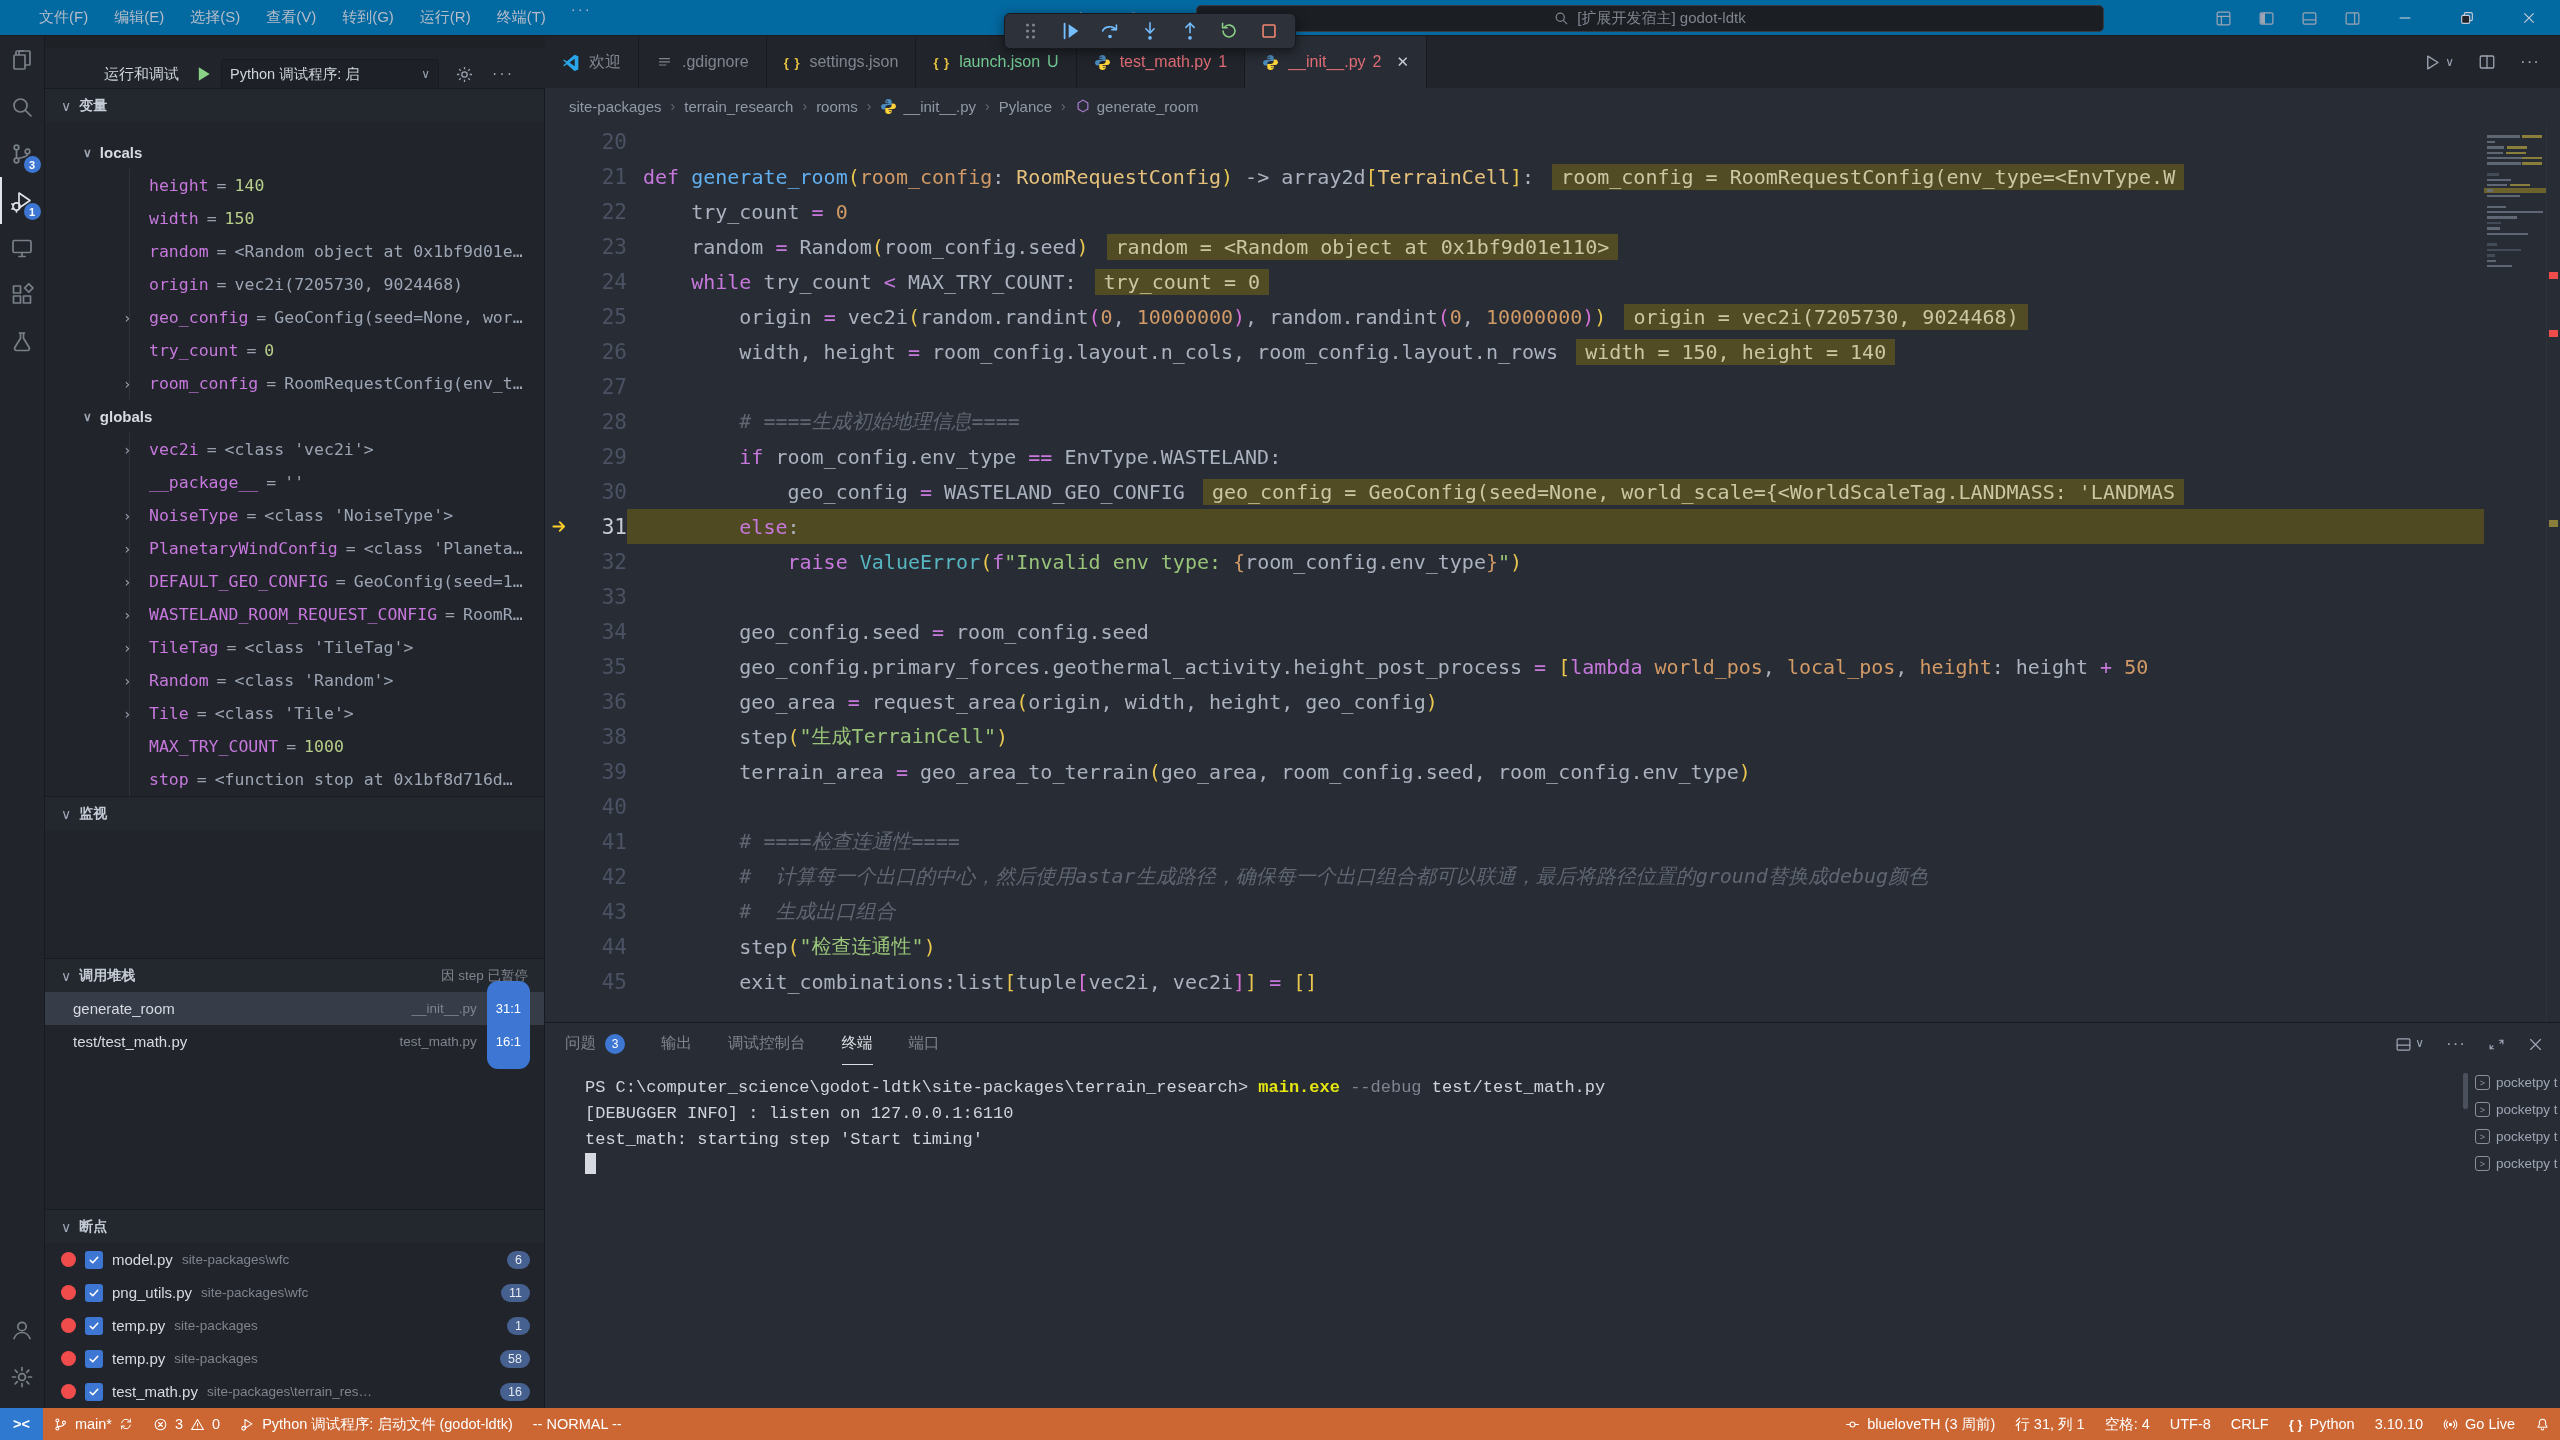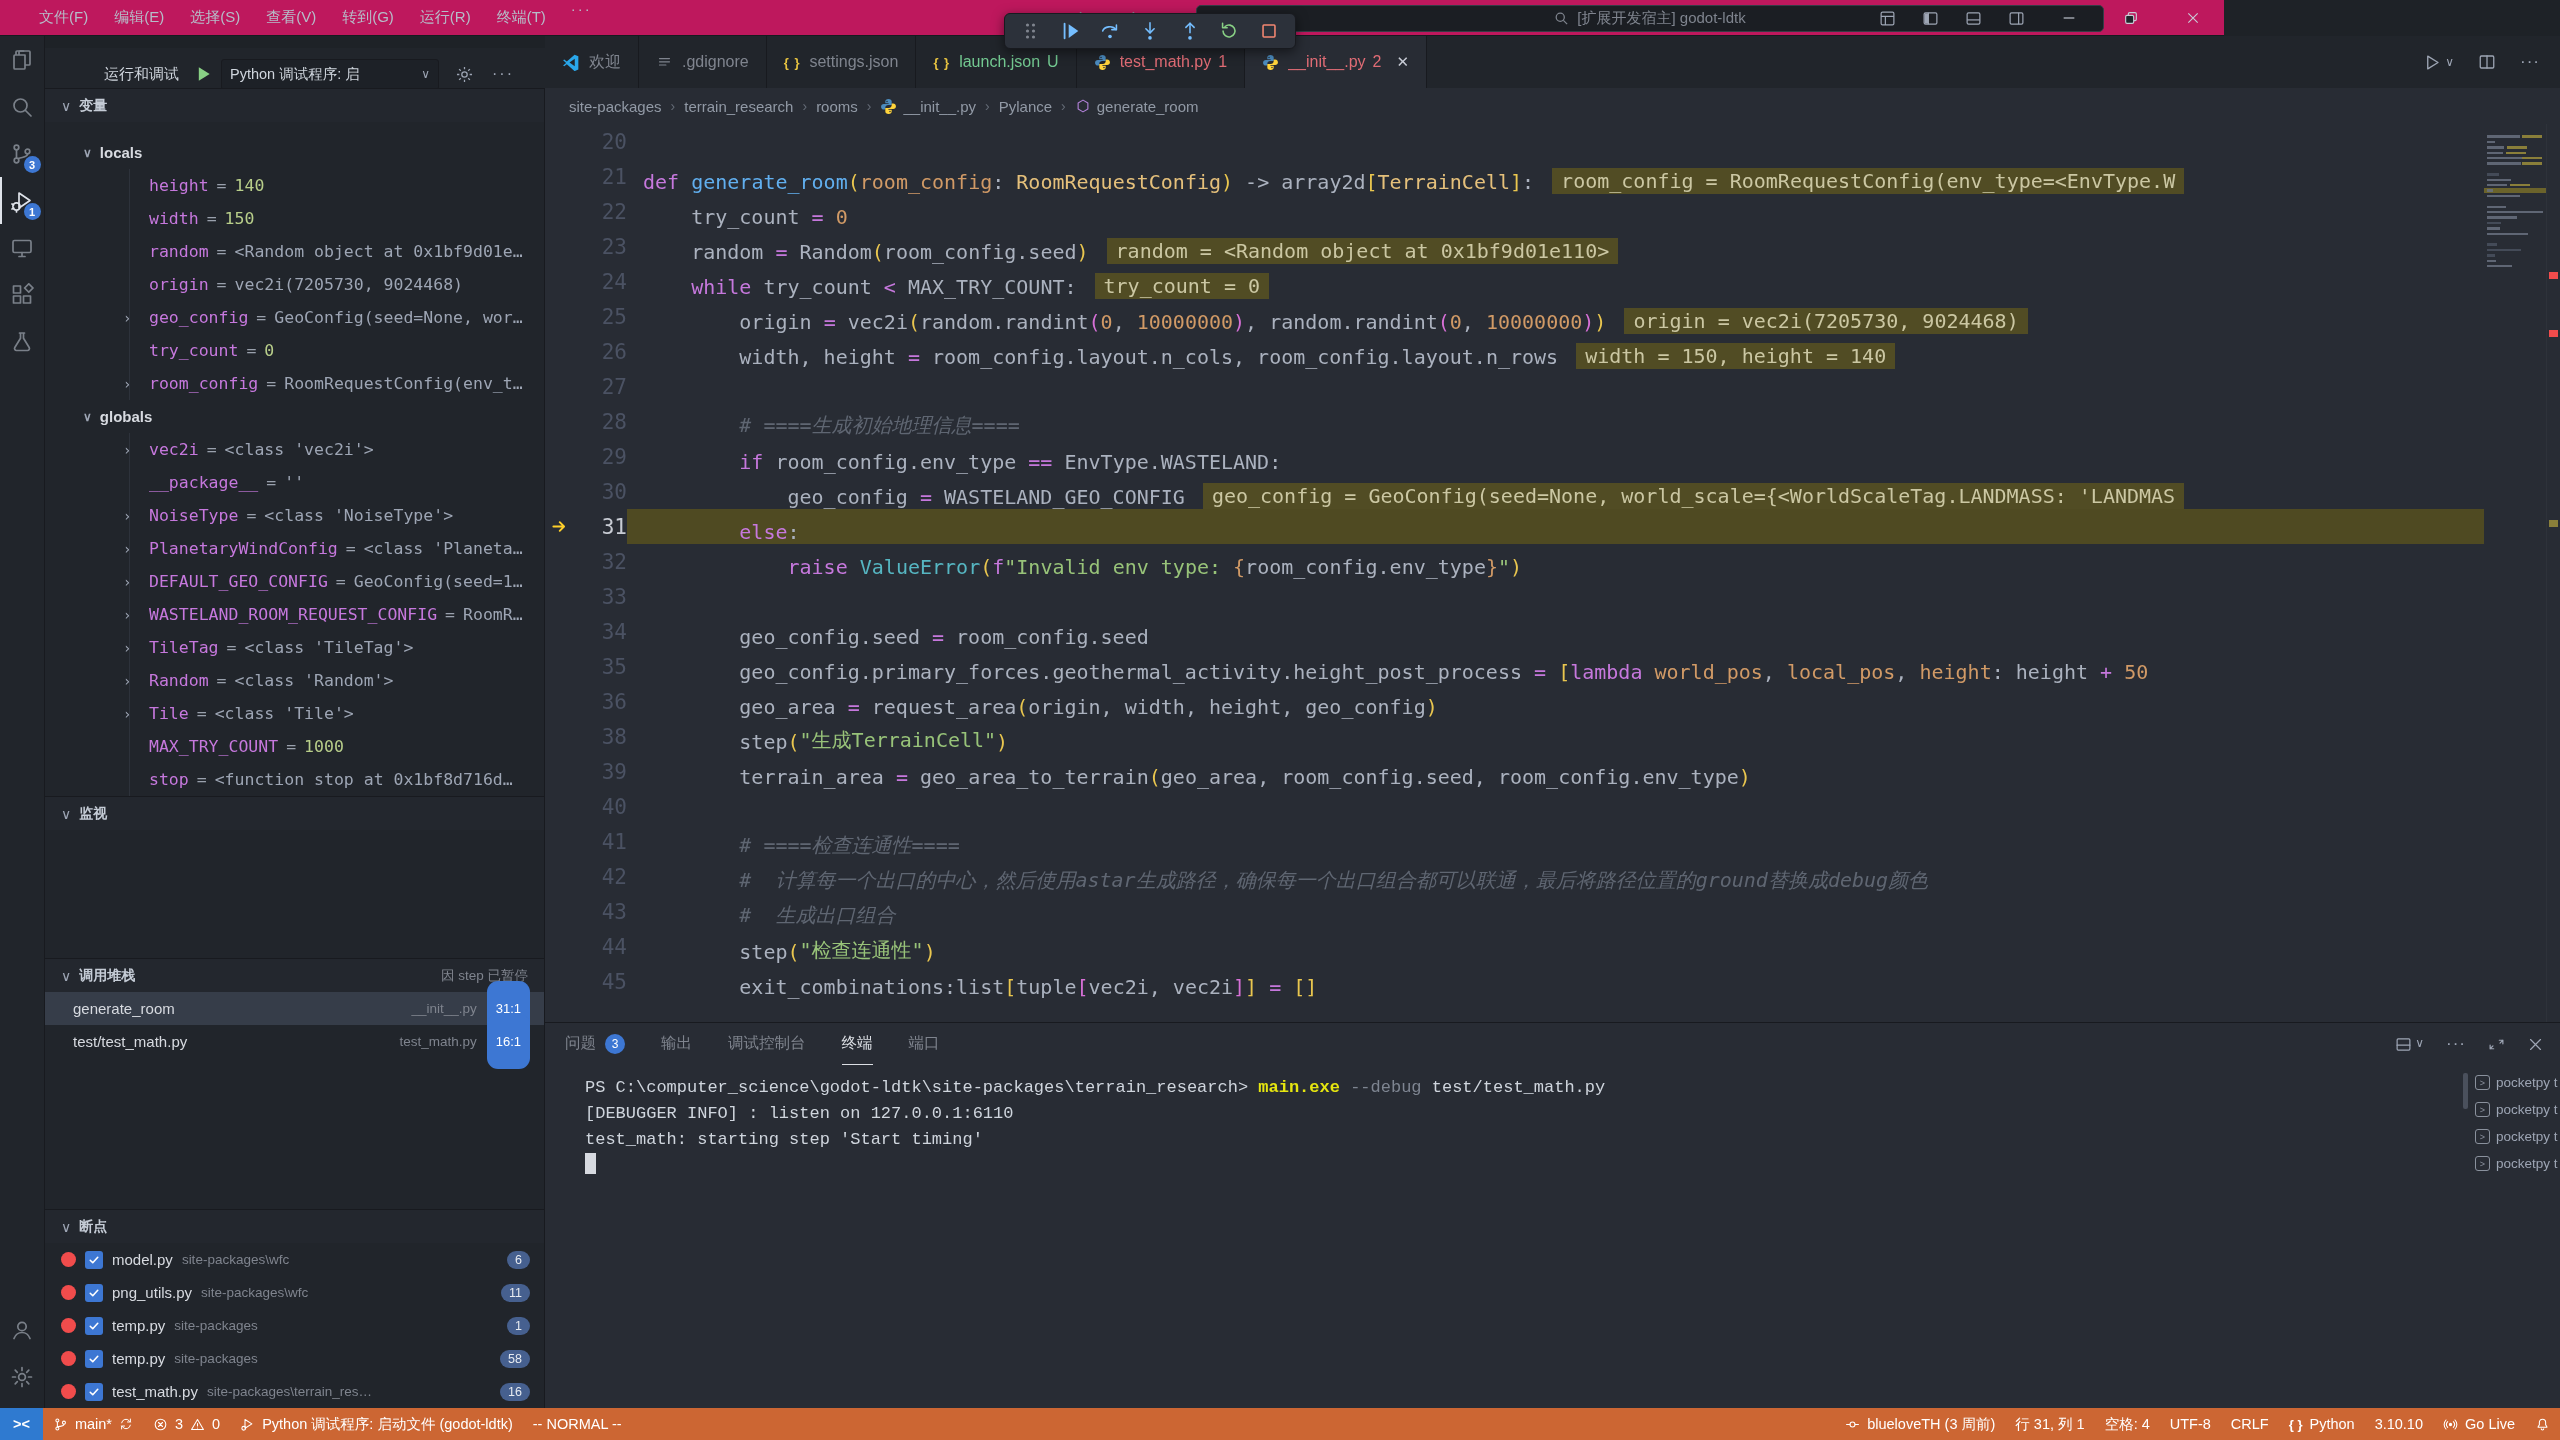--- a/index.html
+++ b/index.html
@@ -1,20 +1,20 @@
 <!DOCTYPE html>
 <html style="--badge: #3d77d3; --sb: #cc6633; --remote: #2f7ad0; --error: #e06c75; --untracked: #73c991; --kw: #c678dd; --fn: #61afef; --cls: #e5c07b; --num: #d19a66; --str: #98c379; --cmt: #5f6672; --cyan: #56b6c2; --p1: #e9c64f; --p2: #d670d6; --txt: #abb2bf; --chipbg: #514c24; --chiptx: #cbc7a3; --curline: #4f4a22; --tyellow: #e5e510;"><head>
 <meta charset="utf-8">
 <style>
   *{margin:0;padding:0;box-sizing:border-box}
   html,body{width:2560px;height:1440px;overflow:hidden}
   body{font-family:"Liberation Sans",sans-serif;background:#1e2227;color:#abb2bf;position:relative}
   svg{display:block}
   
-  .titlebar{position:absolute;left:0;top:0;width:2224px;height:36px;background:#be185d;display:flex;align-items:flex-start;z-index:40;border-bottom:1px solid #181a1f}
+  .titlebar{position:absolute;left:0;top:0;width:2560px;height:36px;background:#0369a1;display:flex;align-items:flex-start;z-index:40;border-bottom:1px solid #181a1f}
   .logo{margin:0 12px 0 14px}
   .menu-item{font-size:15px;color:#b6bdc9;padding:0 13px;height:100%;display:flex;align-items:center;cursor:default}
   .menu-more{color:#b6bdc9;padding:0 12px;font-size:15px;letter-spacing:2px}
   .nav-arrows{position:absolute;left:1072px;top:0;height:36px;display:flex;gap:30px;align-items:center;color:#8b919c}
   .searchbox{position:absolute;left:1196px;top:5px;width:908px;height:27px;background:#1b1e23;border:1px solid #363c46;border-radius:5px;display:flex;align-items:center;justify-content:center;color:#7f848e;font-size:15px;gap:8px}
   .titlebar-right{position:absolute;right:0;top:0;height:36px;display:flex;align-items:center;gap:0}
   .layout-icon{padding:0 13px;color:#9da5b4}
   .winctl{width:62px;height:36px;display:grid;place-items:center;color:#c8ccd6}
   
   .debugbar{position:absolute;left:1004px;top:13px;width:292px;height:36px;background:#2c313a;border:1px solid #181a1f;border-radius:6px;box-shadow:0 3px 12px rgba(0,0,0,.5);display:flex;align-items:center;justify-content:space-around;z-index:60;padding:0 6px}
@@ -72,21 +72,21 @@
   .bp-dot{width:15px;height:15px;border-radius:50%;background:#f14c4c;flex:none}
   .bp-cb{width:18px;height:18px;border-radius:3px;background:#3d77d3;display:grid;place-items:center;flex:none}
   .bp-path{color:#7f848e;font-size:13.5px;flex:1;overflow:hidden;text-overflow:ellipsis}
   .bp-badge{background:#46608f;color:#e6eaf0;border-radius:10px;font-size:12.5px;padding:2px 8px;min-width:20px;text-align:center;font-family:"Liberation Sans",sans-serif}
   
   .editor{position:absolute;left:545px;top:124px;width:2015px;height:898px;background:#282c34;overflow:hidden}
   .cl{display:flex;height:35px;align-items:center}
   .glyph{width:30px;flex:none;display:flex;align-items:center;justify-content:center}
   .ln{width:52px;flex:none;text-align:right;color:#4b5263;font-family:"DejaVu Sans Mono",monospace;font-size:21px}
   .ln.cur{color:#c8ccd4}
-  .codeline{flex:1;height:100%;display:flex;align-items:flex-end;padding-left:16px;font-family:"DejaVu Sans Mono",monospace;font-size:20px;white-space:pre;overflow:hidden}
+  .codeline{flex:1;height:100%;display:flex;align-items:center;padding-left:16px;font-family:"DejaVu Sans Mono",monospace;font-size:20px;white-space:pre;overflow:hidden}
   .codeline.cur{background:var(--curline)}
   .inline-chip{background:var(--chipbg);color:var(--chiptx);margin-left:18px;padding:1px 9px;white-space:pre}
   .tk-kw,.tk-op{color:var(--kw)} .tk-fn{color:var(--fn)} .tk-cls{color:var(--cls)}
   .tk-num,.tk-param{color:var(--num)} .tk-str{color:var(--str)}
   .tk-cmt{color:var(--cmt);font-style:italic} .tk-txt{color:var(--txt)}
   .tk-cyan{color:var(--cyan)} .tk-p1{color:var(--p1)} .tk-p2{color:var(--p2)}
   .minimap{position:absolute;top:0;right:14px;width:62px;height:898px;background:#282c34;z-index:3}
   .ruler{position:absolute;top:0;right:0;width:14px;height:898px;background:#282c34;border-left:1px solid rgba(255,255,255,.03);z-index:3}
   .ruler-mark{position:absolute;left:2px;width:9px;height:7px}
   

